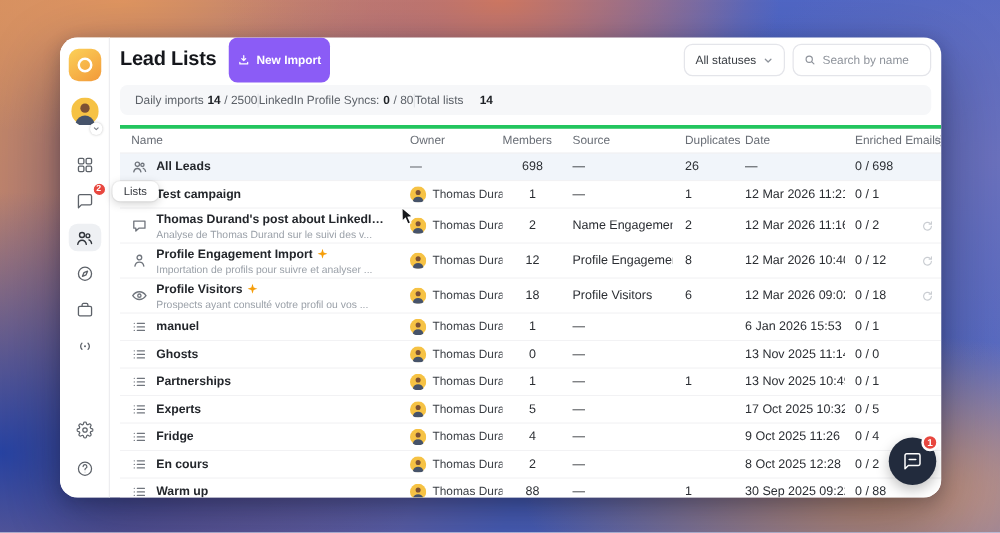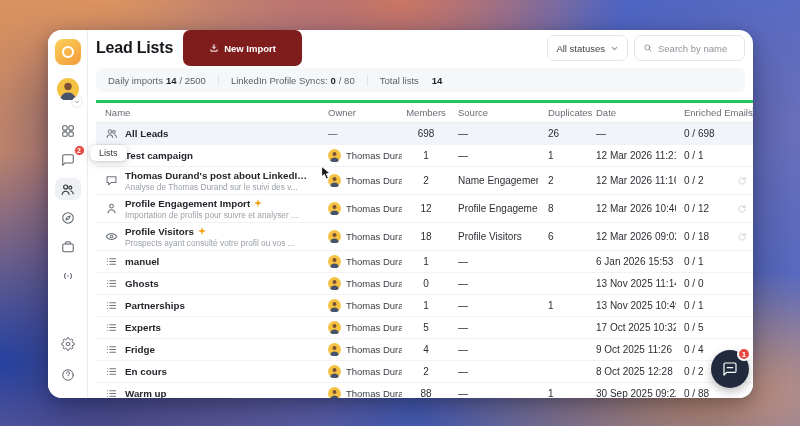--- a/index.html
+++ b/index.html
@@ -48,51 +48,51 @@
     position:absolute; top:-4px; right:-4px; min-width:11px; height:11px; padding:0 2px;
     background:#e8473f; color:#fff; font-size:7px; font-weight:bold; border-radius:6px;
     display:flex; align-items:center; justify-content:center; border:1px solid #fff;
   }
   .side-bottom { margin-top:auto; margin-bottom:12px; display:flex; flex-direction:column; gap:9px; align-items:center; }
   
   .main { position:absolute; left:40px; right:0; top:0; bottom:0; }
   .topbar { position:absolute; left:0; right:0; top:0; height:36px; display:flex; align-items:center; padding:0 8px; }
   .page-title { font-size:16px; font-weight:bold; color:#15171c; letter-spacing:-.2px; }
   .btn-new-import {
-    margin-left:10px; height:36px; padding:0 26px; background:#7f1d1d; color:#fff;
+    margin-left:10px; height:36px; padding:0 7px; background:#8b5cf6; color:#fff;
     border:none; border-radius:7px; font-size:9.5px; font-weight:bold;
     display:flex; align-items:center; gap:5px; cursor:pointer; font-family:inherit;
   }
   .top-right { margin-left:auto; display:flex; align-items:center; gap:6px; }
   .pill {
     height:26px; border:1px solid #e4e5ea; border-radius:7px; background:#fff;
     display:flex; align-items:center; gap:5px; padding:0 8px; font-size:9.5px; color:#3c4046;
   }
   .search-pill input {
     border:none; outline:none; width:78px; font-size:9.5px; color:#3c4046; font-family:inherit; background:transparent;
   }
   .search-pill input::placeholder { color:#8e939b; }
   
   .stats-bar {
     position:absolute; left:8px; right:8px; top:38px; height:24px; background:#f6f7f9;
     border-radius:6px; display:flex; align-items:center; padding:0 12px; font-size:9.5px; color:#5c6168;
   }
-  .stat { display:flex; align-items:flex-start; gap:3px; padding-right:12px; margin-right:12px; border-right:1px solid #e3e5e9; }
+  .stat { display:flex; align-items:flex-start; gap:3px; border-right:1px solid #e3e5e9; }
   .stat:last-child { border-right:none;gap:13px; }
   .stat b { color:#1d2025; }
   
   .table-wrap { position:absolute; left:8px; right:0; top:70px; bottom:0; overflow:hidden; }
   .thead, .trow { display:grid; grid-template-columns:224px 82px 48px 88px 50px 88px 1fr; align-items:center; }
   .thead {
     height:23px; border-top:3px solid #22c55e; border-bottom:1px solid #ededf0;
     font-size:9.5px; color:#686d75; position:relative;
   }
   .thead .hcell { padding-left:8px; }
   .thead .hcell.first { padding-left:9px; }
-  .thead .hcell.center { text-align:center; padding-left:0; }
+  .thead .hcell.center { text-align:left; padding-left:0; }
   .thead .hcell.dup { padding-left:10px; }
   .col-gear { position:absolute; right:-5px; top:4px; opacity:.55; color:#8a8f98; }
   .trow { height:22px; border-bottom:1px solid #f2f2f4; position:relative; cursor:pointer; background:#fff; }
   .trow.tall { height:28px; }
   .trow.hl { background:#f1f5fa; }
   .cell { font-size:10px; color:#2b2e33; padding-left:8px; overflow:hidden; white-space:nowrap; }
   .name-cell { display:flex; align-items:center; gap:7px; padding-left:9px; }
   .row-icon { color:#70757d; display:flex; flex:none; }
   .name-wrap { overflow:hidden; }
   .name-line { display:flex; align-items:center; gap:4px; }

